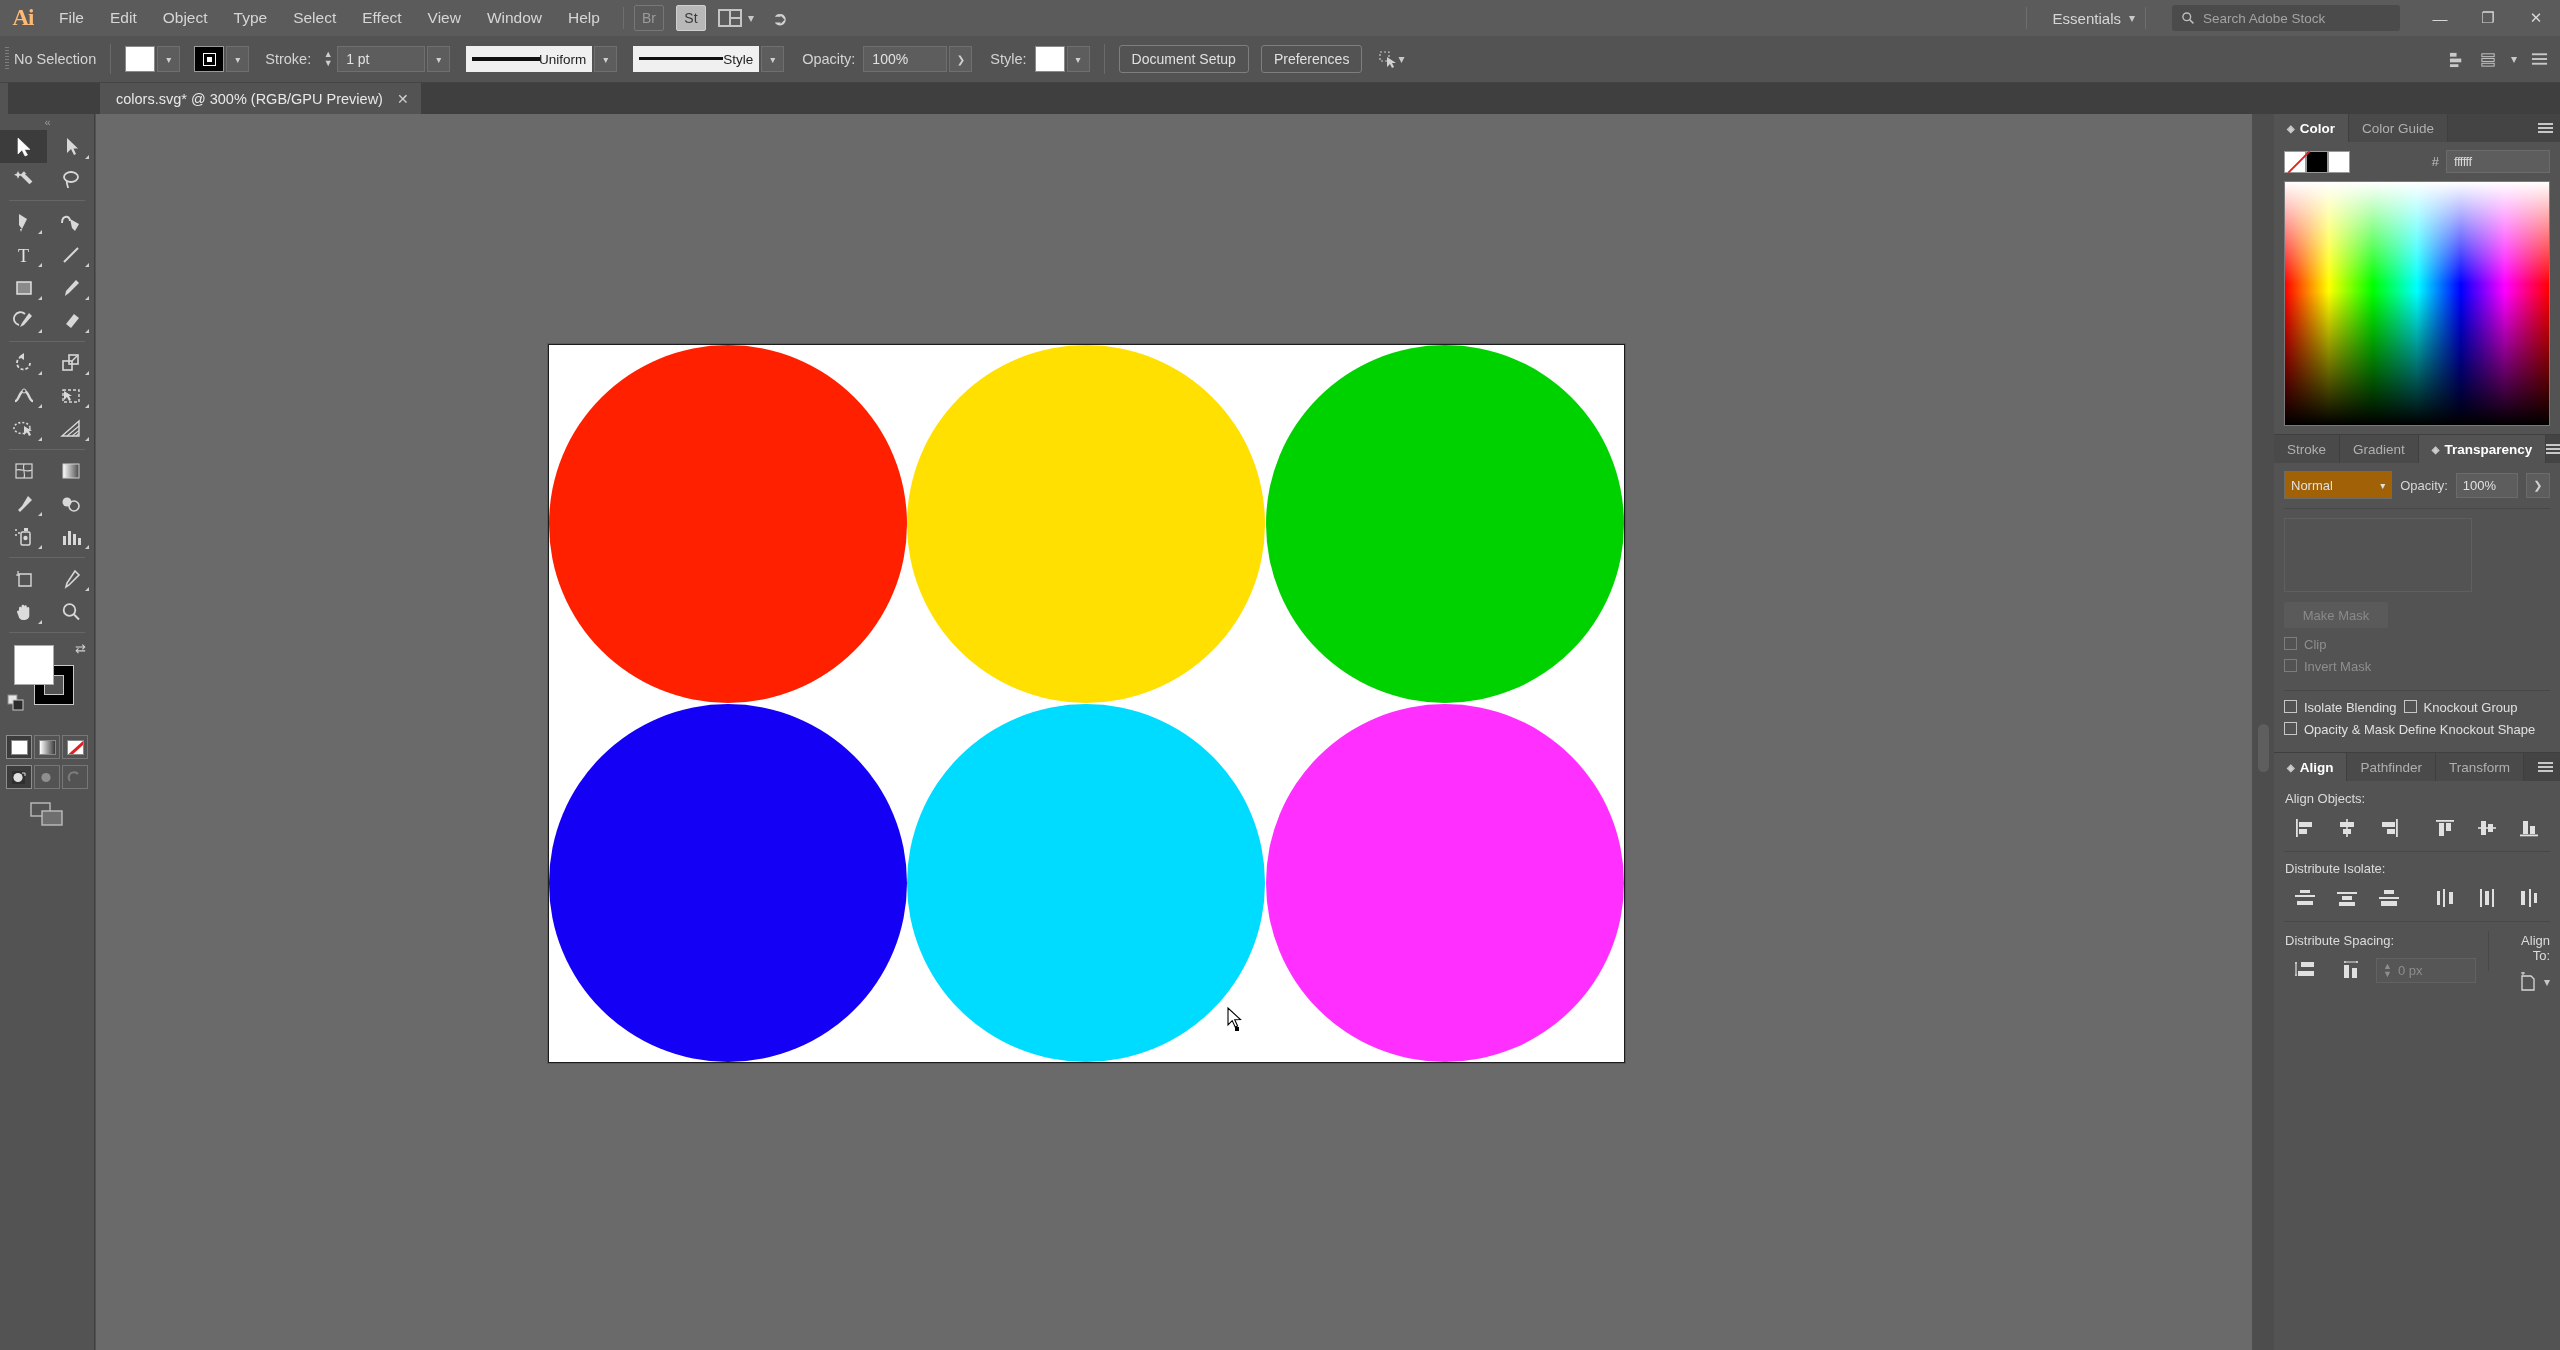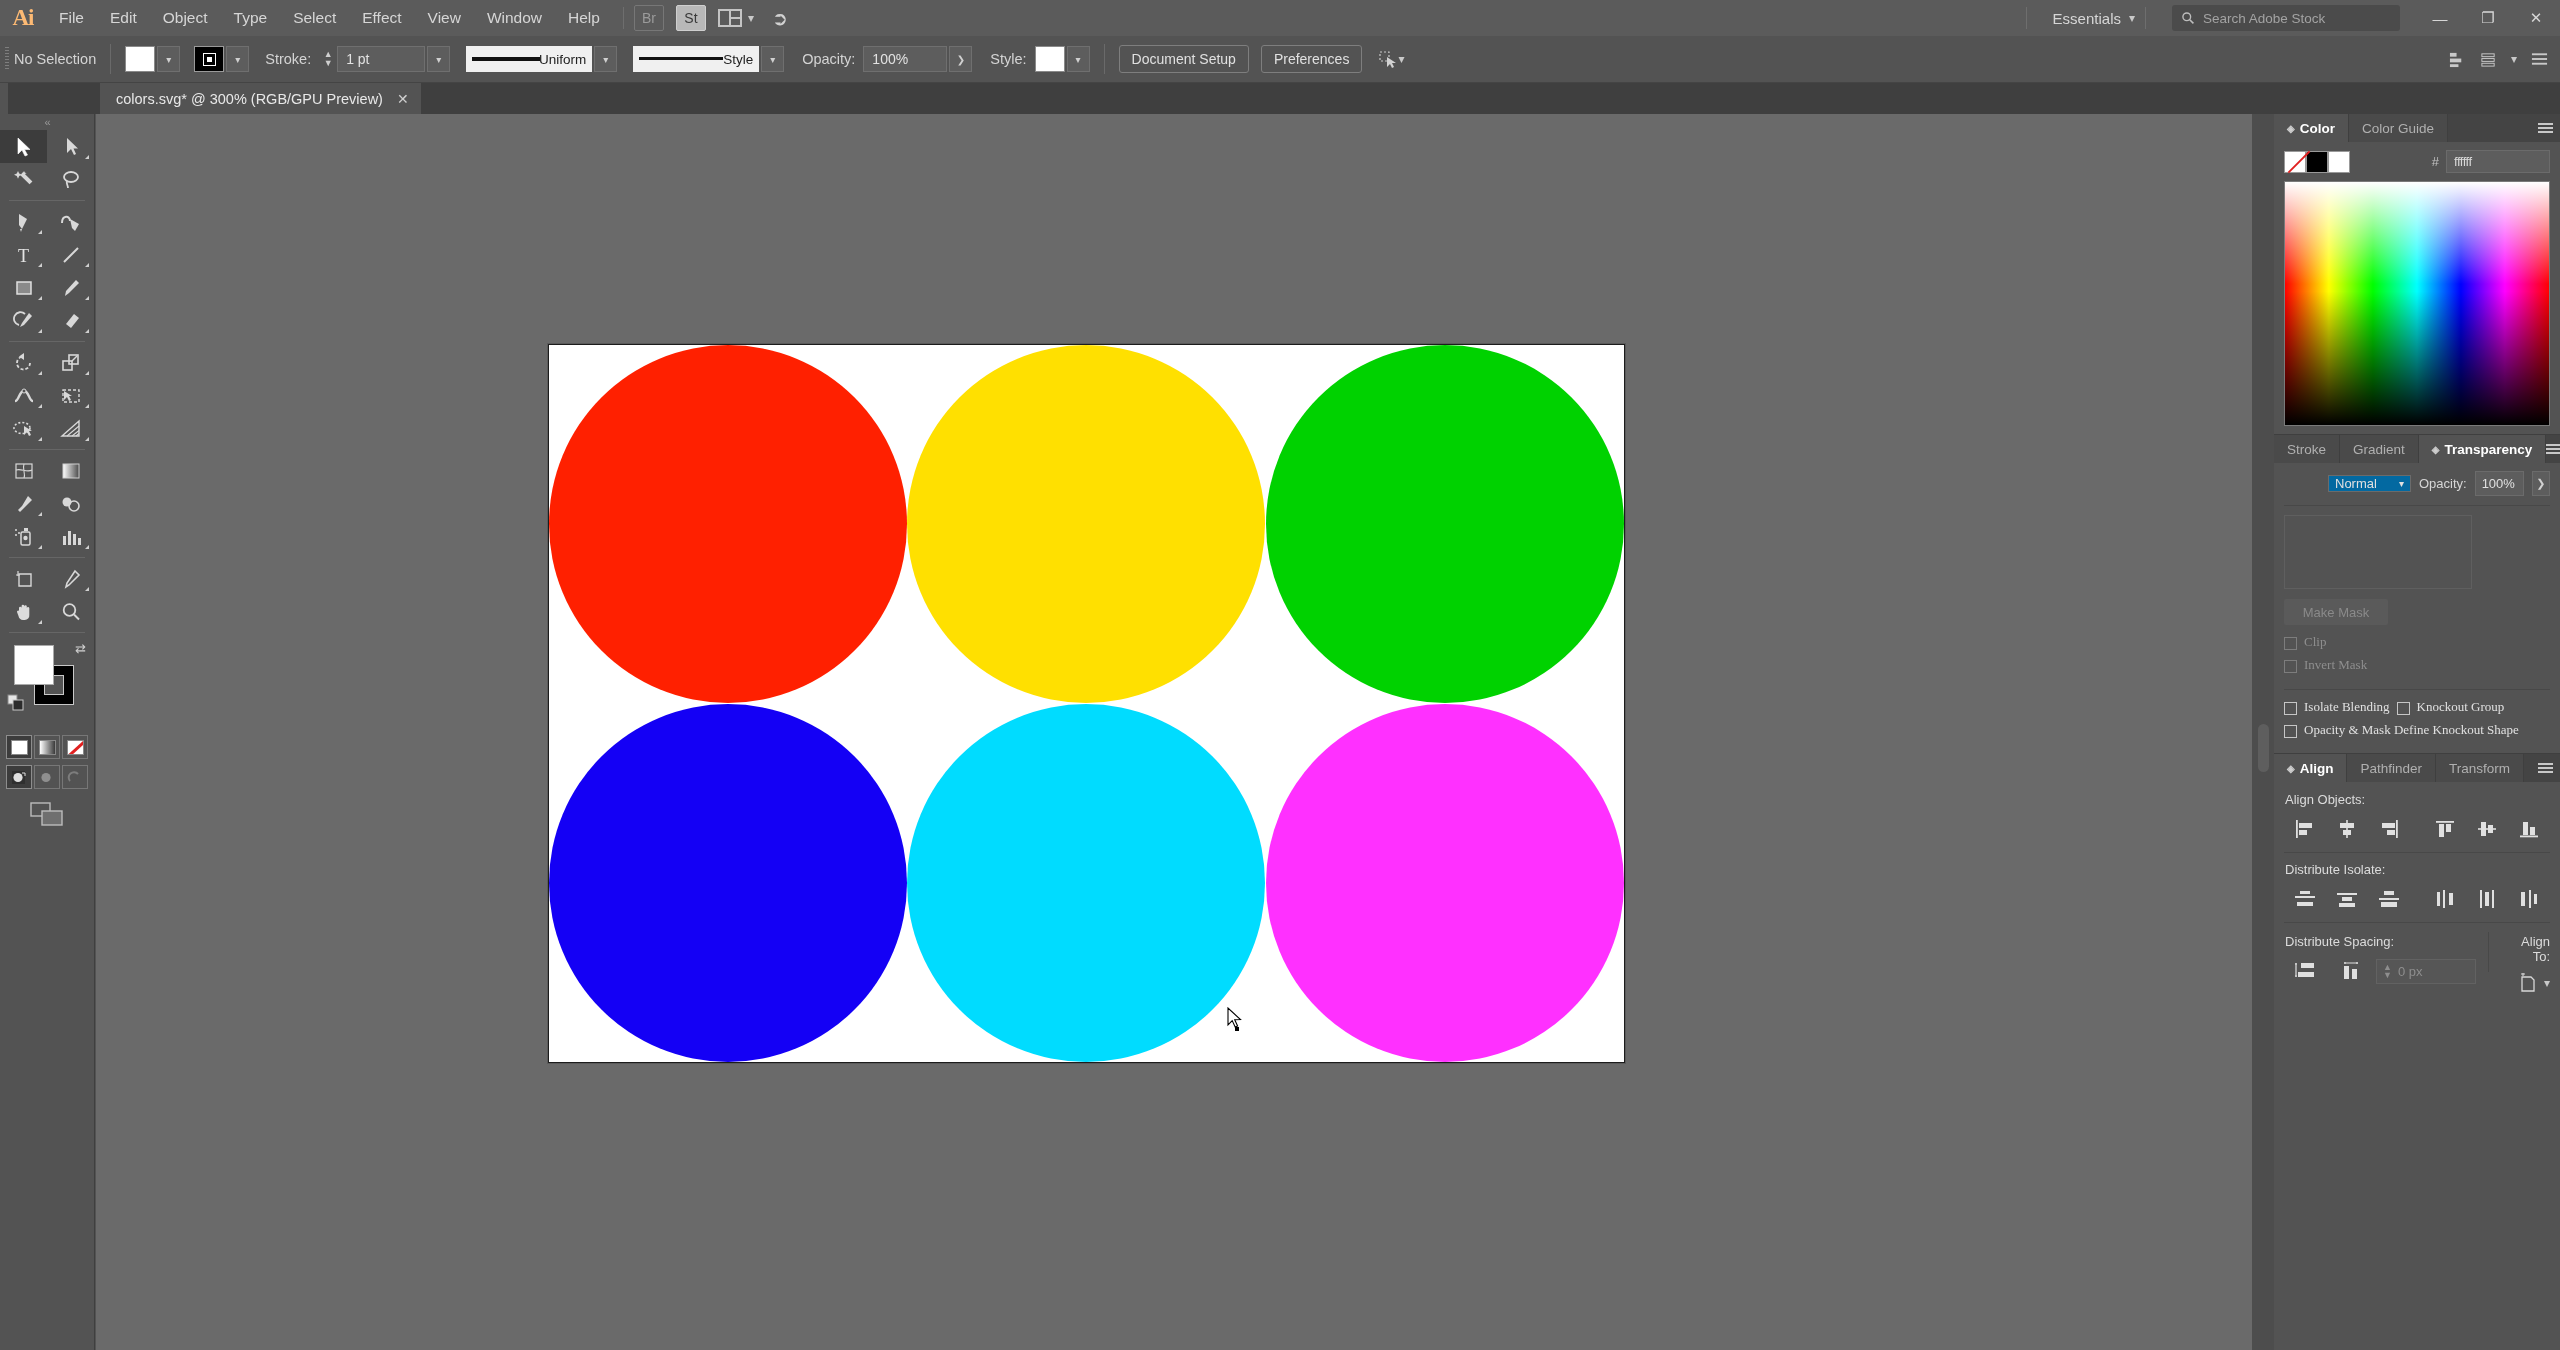--- a/index.html
+++ b/index.html
@@ -176,35 +176,35 @@
     background: linear-gradient(to right,
       #ff0000 0%, #ffff00 16.6%, #00ff00 33.3%, #00ffff 50%, #0000ff 66.6%, #ff00ff 83.3%, #ff0000 100%); }
   .spectrum .white { position:absolute; inset:0;
     background: linear-gradient(to bottom, #ffffff 0%, rgba(255,255,255,0) 42%); }
   .spectrum .black { position:absolute; inset:0;
     background: linear-gradient(to bottom, rgba(0,0,0,0) 45%, #000000 100%); }
 
   
   .subpanel { border-top: 1px solid #3f3f3f; }
   .row { display:flex; align-items:center; gap: 8px; margin-bottom: 9px; }
-  .selectbox { height:17px; background:#0369a1; border:1px solid #6b6b6b; color:#e0e0e0;
-               font-size:13px; display:flex; align-items:center; padding:0 6px; gap:6px;margin-left:44px; }
+  .selectbox { height:28px; background:#a16207; border:1px solid #6b6b6b; color:#e0e0e0;
+               font-size:13px; display:flex; align-items:center; padding:0 6px; gap:6px; }
   .lbl { color:#d6d6d6; font-size:13px; white-space:nowrap;}
   .numfield { height:25px; background:#5d5d5d; border:1px solid #6b6b6b; color:#e0e0e0;
               font-size:13px; display:flex; align-items:center; padding:0 6px; }
   .arrowbtn { width:25px; height:25px; background:#5d5d5d;border:1px solid #6b6b6b;color:#d2d2d2;
               font-size:11px; display:flex;align-items:center;justify-content:center;}
   .hr { height:1px; background:#484848; margin: 9px 0; }
   .maskarea { display:flex; gap:10px;flex-direction:column; }
   .maskthumb { width: 188px; height: 74px; border: 1px solid #5f5f5f; background:#535353;}
   .maskbtn { width: 104px; height: 26px; background: #5a5a5a; color:#8a8a8a; font-size:13px;
              display:flex; align-items:center; justify-content:center; border-radius:2px;}
   .cbx { width: 13px; height: 13px; border: 1px solid #c6c6c6; background: transparent; display:inline-block;}
   .cbx.dim { border-color:#7d7d7d; }
-  .chkrow { display:flex; align-items:flex-end; gap:7px; margin-bottom: 7px; font-family: Liberation Serif, serif; }
+  .chkrow { display:flex; align-items:flex-start; gap:7px; margin-bottom: 7px; }
   .chkrow span { font-size:13px; color:#e0e0e0; }
   .chkrow.dim span { color:#8e8e8e; }
 
   
   .sect-title { color:#dcdcdc; font-size:13px; margin: 2px 0 8px 1px; }
   .aligngrid { display:flex; align-items:center; gap: 0; }
   .abtn { width: 44px; height: 28px; display:flex; align-items:center; justify-content:center; }
   .agap { width: 14px; }
   .alignto { display:flex; align-items:center; gap:4px; }
   .distspace { display:flex; align-items:center; gap: 2px; }

